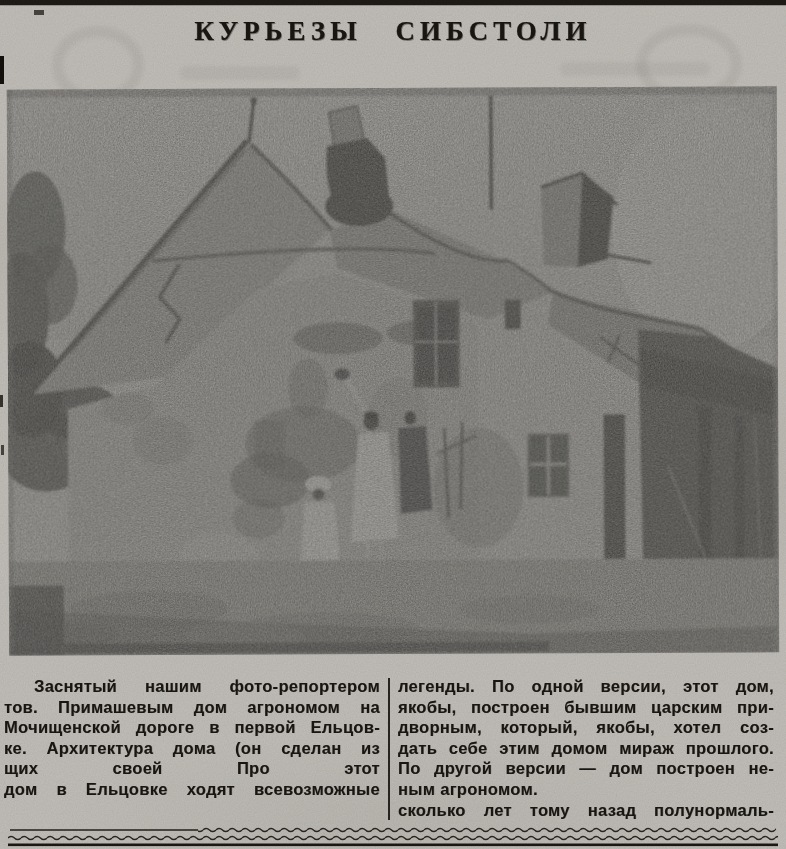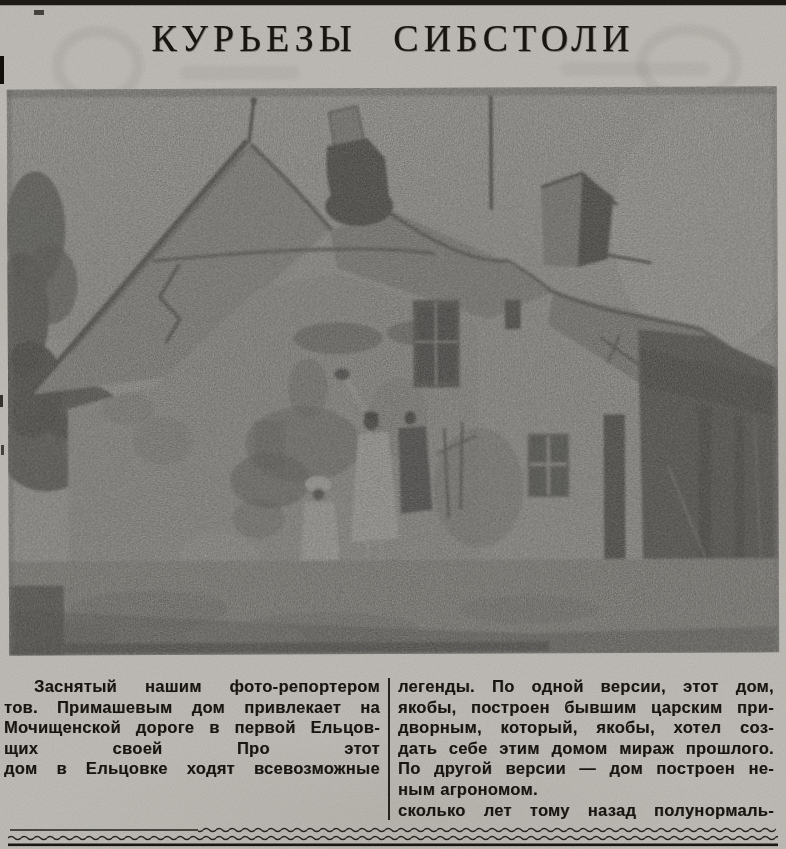--- a/index.html
+++ b/index.html
@@ -15,21 +15,21 @@
   .top-rule{position:absolute;left:0;top:0;width:786px;height:5px;background:var(--rule,#201d18);
     box-shadow:0 1px 0 rgba(32,29,24,.25);}
   .edge-speck{position:absolute;background:#14110d;}
   .ghost{position:absolute;border-radius:50%;opacity:.06;filter:blur(2px);}
   .ghost.ring{border:11px solid #2a2722;}
   .ghost.bar{background:#2a2722;border-radius:6px;opacity:.05;}
 
   .masthead{position:absolute;left:0;top:16px;width:786px;text-align:center;}
   .masthead h1{
     margin:0;font-family:"Liberation Serif","DejaVu Serif",serif;
-    font-size:38px;font-weight:400;letter-spacing:5px;word-spacing:22px;
+    font-size:27px;font-weight:700;letter-spacing:5px;word-spacing:22px;
     color:var(--ink,#1b1813);
     text-shadow:.7px .6px 0 rgba(27,24,19,.4), -.4px 0 0 rgba(27,24,19,.3);
   }
 
   .photo{position:absolute;left:8px;top:88px;width:770px;height:566px;transform:rotate(-.25deg);}
   .photo svg{display:block;}
 
   .article{
     position:absolute;left:4px;top:676px;width:770px;
     display:grid;grid-template-columns:376px 18px 376px;
@@ -227,29 +227,37 @@
     <div class="col">
         <div class="line just ind">
           <span>Заснятый</span>
           <span>нашим</span>
           <span>фото-репортером</span>
         </div>
         <div class="line just">
           <span>тов.</span>
           <span>Примашевым</span>
           <span>дом</span>
-          <span>привлекает</span>
+          <span>агрономом</span>
           <span>на</span>
         </div>
         <div class="line just">
           <span>Мочищенской</span>
           <span>дороге</span>
           <span>в</span>
           <span>первой</span>
           <span>Ельцов-</span>
+        </div>
+        <div class="line just">
+          <span>ке.</span>
+          <span>Архитектура</span>
+          <span>дома</span>
+          <span>(он</span>
+          <span>сделан</span>
+          <span>из</span>
         </div>
         <div class="line just">
           <span>щих</span>
           <span>своей</span>
           <span>Про</span>
           <span>этот</span>
         </div>
         <div class="line just">
           <span>дом</span>
           <span>в</span>

